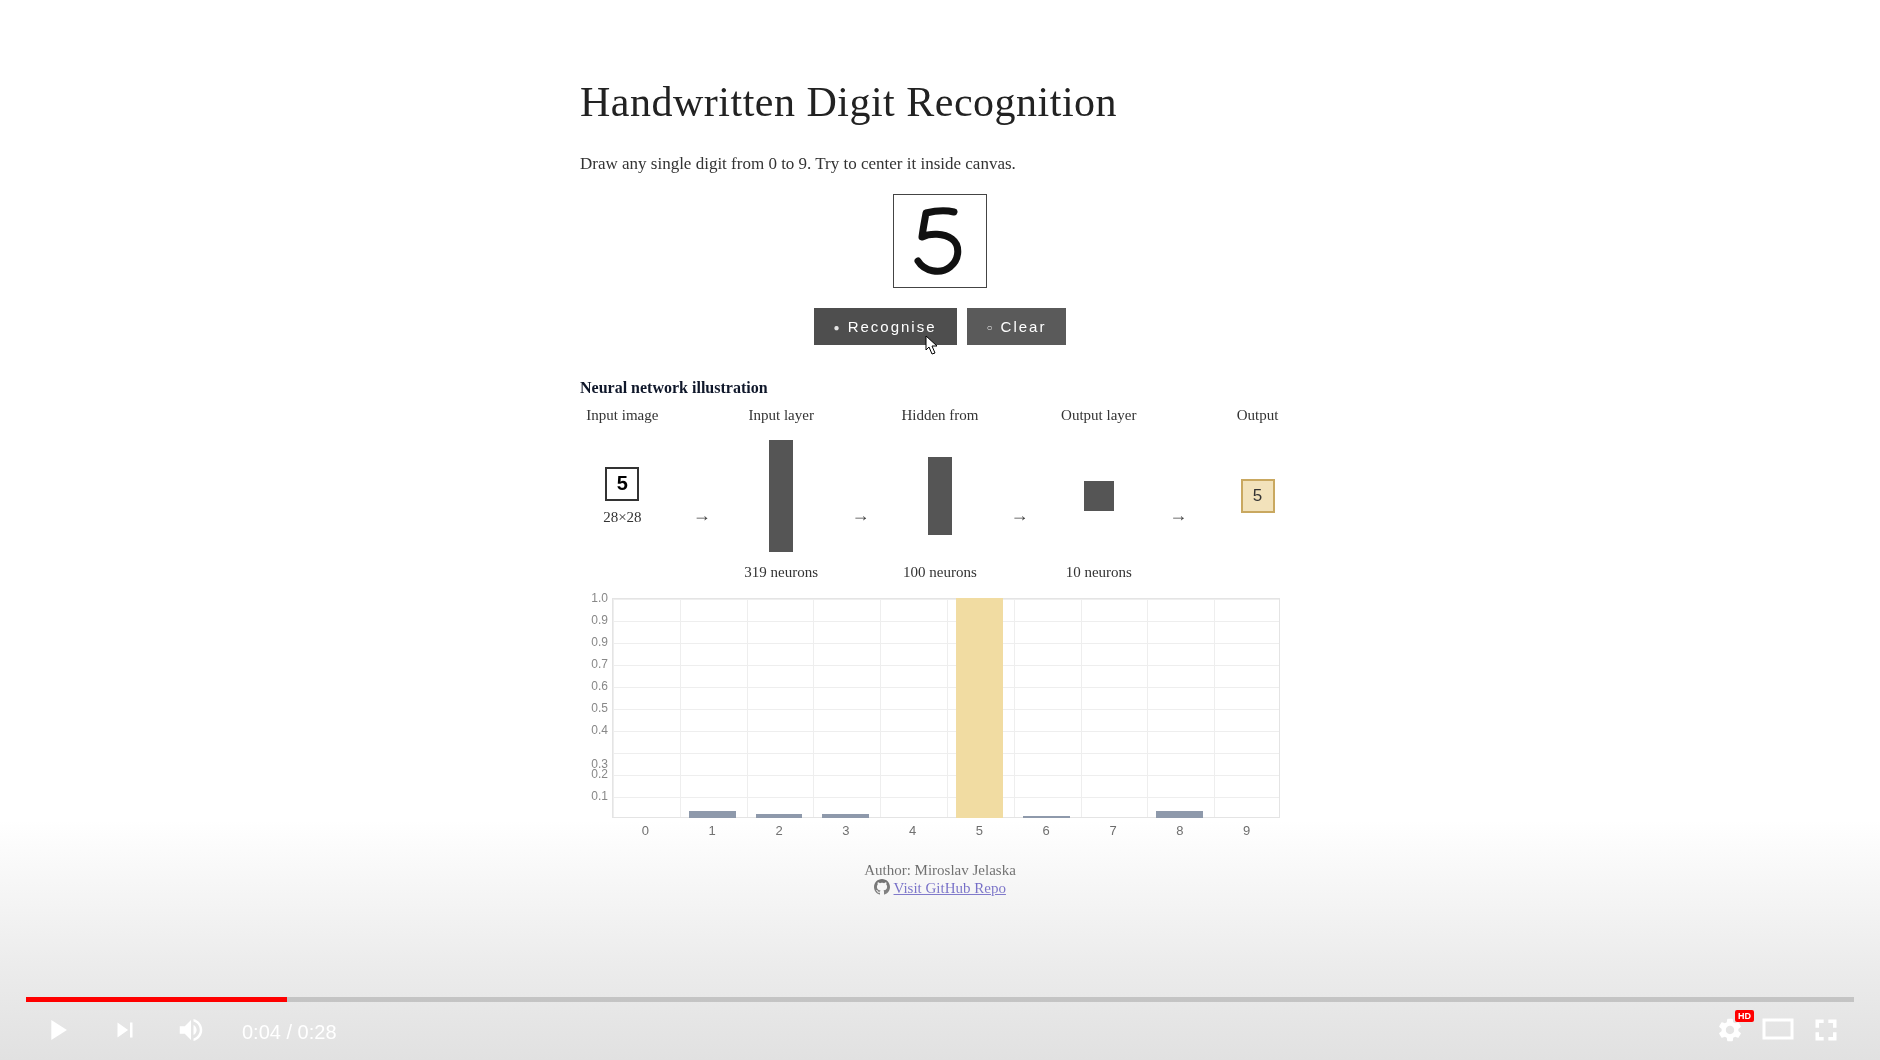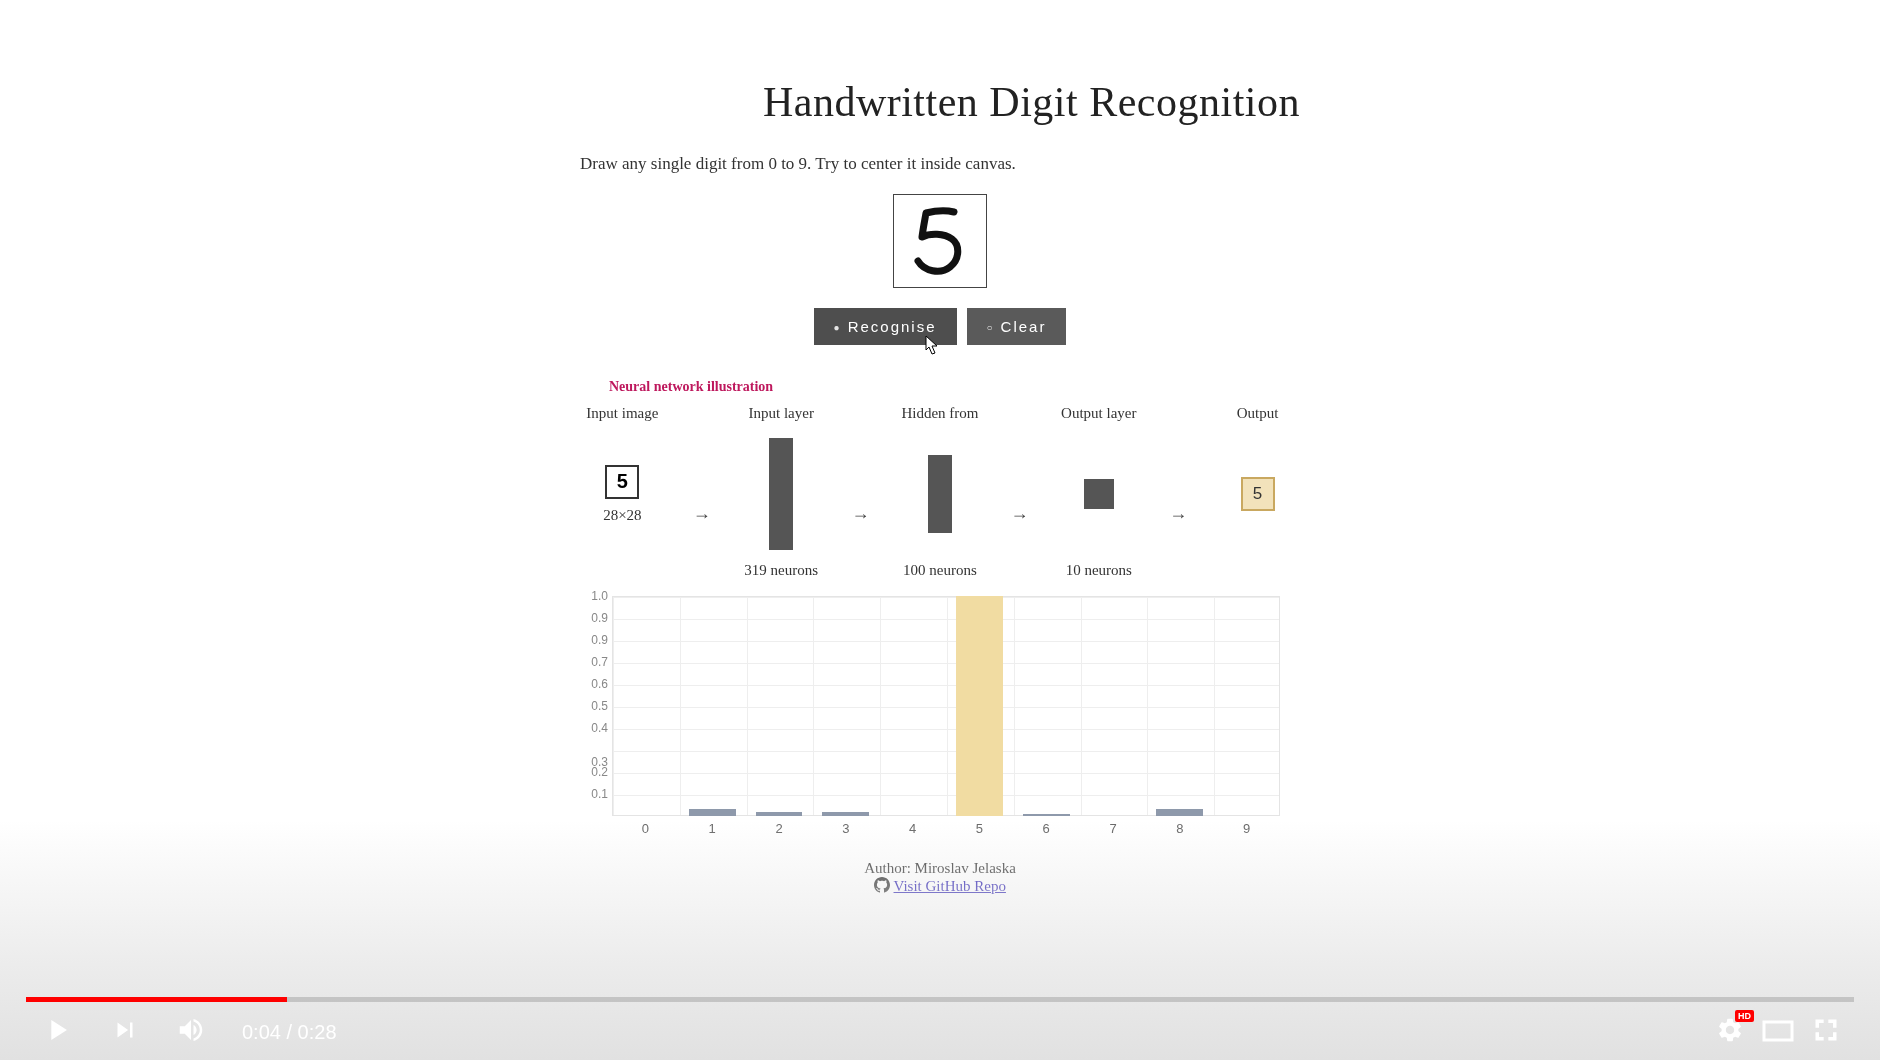--- a/index.html
+++ b/index.html
@@ -1,29 +1,29 @@
 <!DOCTYPE html>
 <html><head>
 <meta charset="utf-8">
 <style>
   * { margin: 0; padding: 0; box-sizing: border-box; }
   html, body { width: 1880px; height: 1060px; font-family: "Times New Roman", Georgia, serif; background: #fff; overflow: hidden; }
   .stage { position: absolute; inset: 0; background: #fff; }
   .content { position: absolute; left: 50%; transform: translateX(-50%); width: 720px; top: 78px; }
-  .title { font-size: 42px; text-align: right; font-weight: 400; letter-spacing: 0.5px; margin-bottom: 28px; color: #222; }
+  .title { font-size: 42px; text-align: left; font-weight: 400; letter-spacing: 0.5px; margin-bottom: 28px; color: #222; }
   .instr { font-size: 17px; color: #333; margin-bottom: 20px; }
   .canvas-wrap { text-align: center; }
   .canvas { display: inline-block; width: 94px; height: 94px; border: 1px solid #444; position: relative; background: #fff; }
   .digit5 { position: absolute; left: 16px; top: 10px; }
   .btn-row { text-align: center; margin-top: 16px; }
   .btn { display: inline-block; background: #5a5a5a; color: #fff; font-family: Arial, sans-serif; font-size: 15px; letter-spacing: 2px; padding: 10px 20px; margin: 0 3px; border: none; cursor: pointer; }
   .btn.primary { background: #4e4e4e; }
   .btn .dot { font-size: 10px; vertical-align: 1px; margin-right: 6px; opacity: 0.85; }
   .cursor-ptr { position: absolute; left: 920px; top: 334px; pointer-events: none; }
-  .section-h { font-size: 14px; color: #be185d; margin-top: 34px; margin-bottom: 10px; margin-left: 29px; }
+  .section-h { font-size: 16px; color: #0f172a; margin-top: 34px; margin-bottom: 10px; }
   
   .nn { display: flex; align-items: flex-start; justify-content: center; gap: 28px; }
   .nn-col { display: flex; flex-direction: column; align-items: center; width: 110px; }
   .nn-label { font-size: 15px; color: #333; margin-bottom: 12px; white-space: nowrap; }
   .nn-body { height: 120px; display: flex; align-items: center; justify-content: center; }
   .nn-caption { font-size: 15px; color: #333; margin-top: 8px; }
   .arrow-col { display: flex; align-items: center; height: 165px; margin-top: 26px; }
   .arrow { font-size: 18px; color: #444; }
   .small-digit-box { width: 34px; height: 34px; border: 2px solid #333; display: flex; align-items: center; justify-content: center; font-size: 20px; font-family: Arial, sans-serif; font-weight: bold; }
   .layer-bar { background: #555; }
@@ -41,21 +41,21 @@
   
   .footer { text-align: center; font-size: 15px; color: #333; margin-top: 24px; }
   .footer a { color: #1a0dab; text-decoration: underline; }
   .gh-ico { display: inline-block; vertical-align: -2px; }
   
   .fade { position: absolute; left: 0; right: 0; bottom: 0; height: 240px; background: linear-gradient(to bottom, rgba(255,255,255,0) 0%, rgba(235,235,235,0.95) 60%, rgba(225,225,225,1) 100%); pointer-events: none; }
   .progress-track { position: absolute; left: 26px; right: 26px; bottom: 58px; height: 5px; background: rgba(160,160,160,0.5); }
   .progress-played { position: absolute; left: 0; top: 0; bottom: 0; background: #ff0000; }
   .vbar { position: absolute; left: 0; right: 0; bottom: 0; height: 56px; display: flex; align-items: center; padding: 0 40px; }
   .vbar-left { display: flex; align-items: center; gap: 36px; }
-  .vbar-right { margin-left: auto; display: flex; align-items: flex-end; gap: 18px; }
+  .vbar-right { margin-left: auto; display: flex; align-items: flex-start; gap: 18px; }
   .vicon { color: #fff; cursor: pointer; }
   .time { font-family: Arial, sans-serif; font-size: 20px; color: #fff; }
   .hd-badge { position: absolute; top: -6px; right: -10px; background: #ff0000; color: #fff; font-size: 9px; font-family: Arial, sans-serif; font-weight: bold; padding: 1px 3px; border-radius: 2px; }
   .gear-wrap { position: relative; }
 </style>
 </head>
 <body>
 
 <div class="stage">
   <div class="content">

